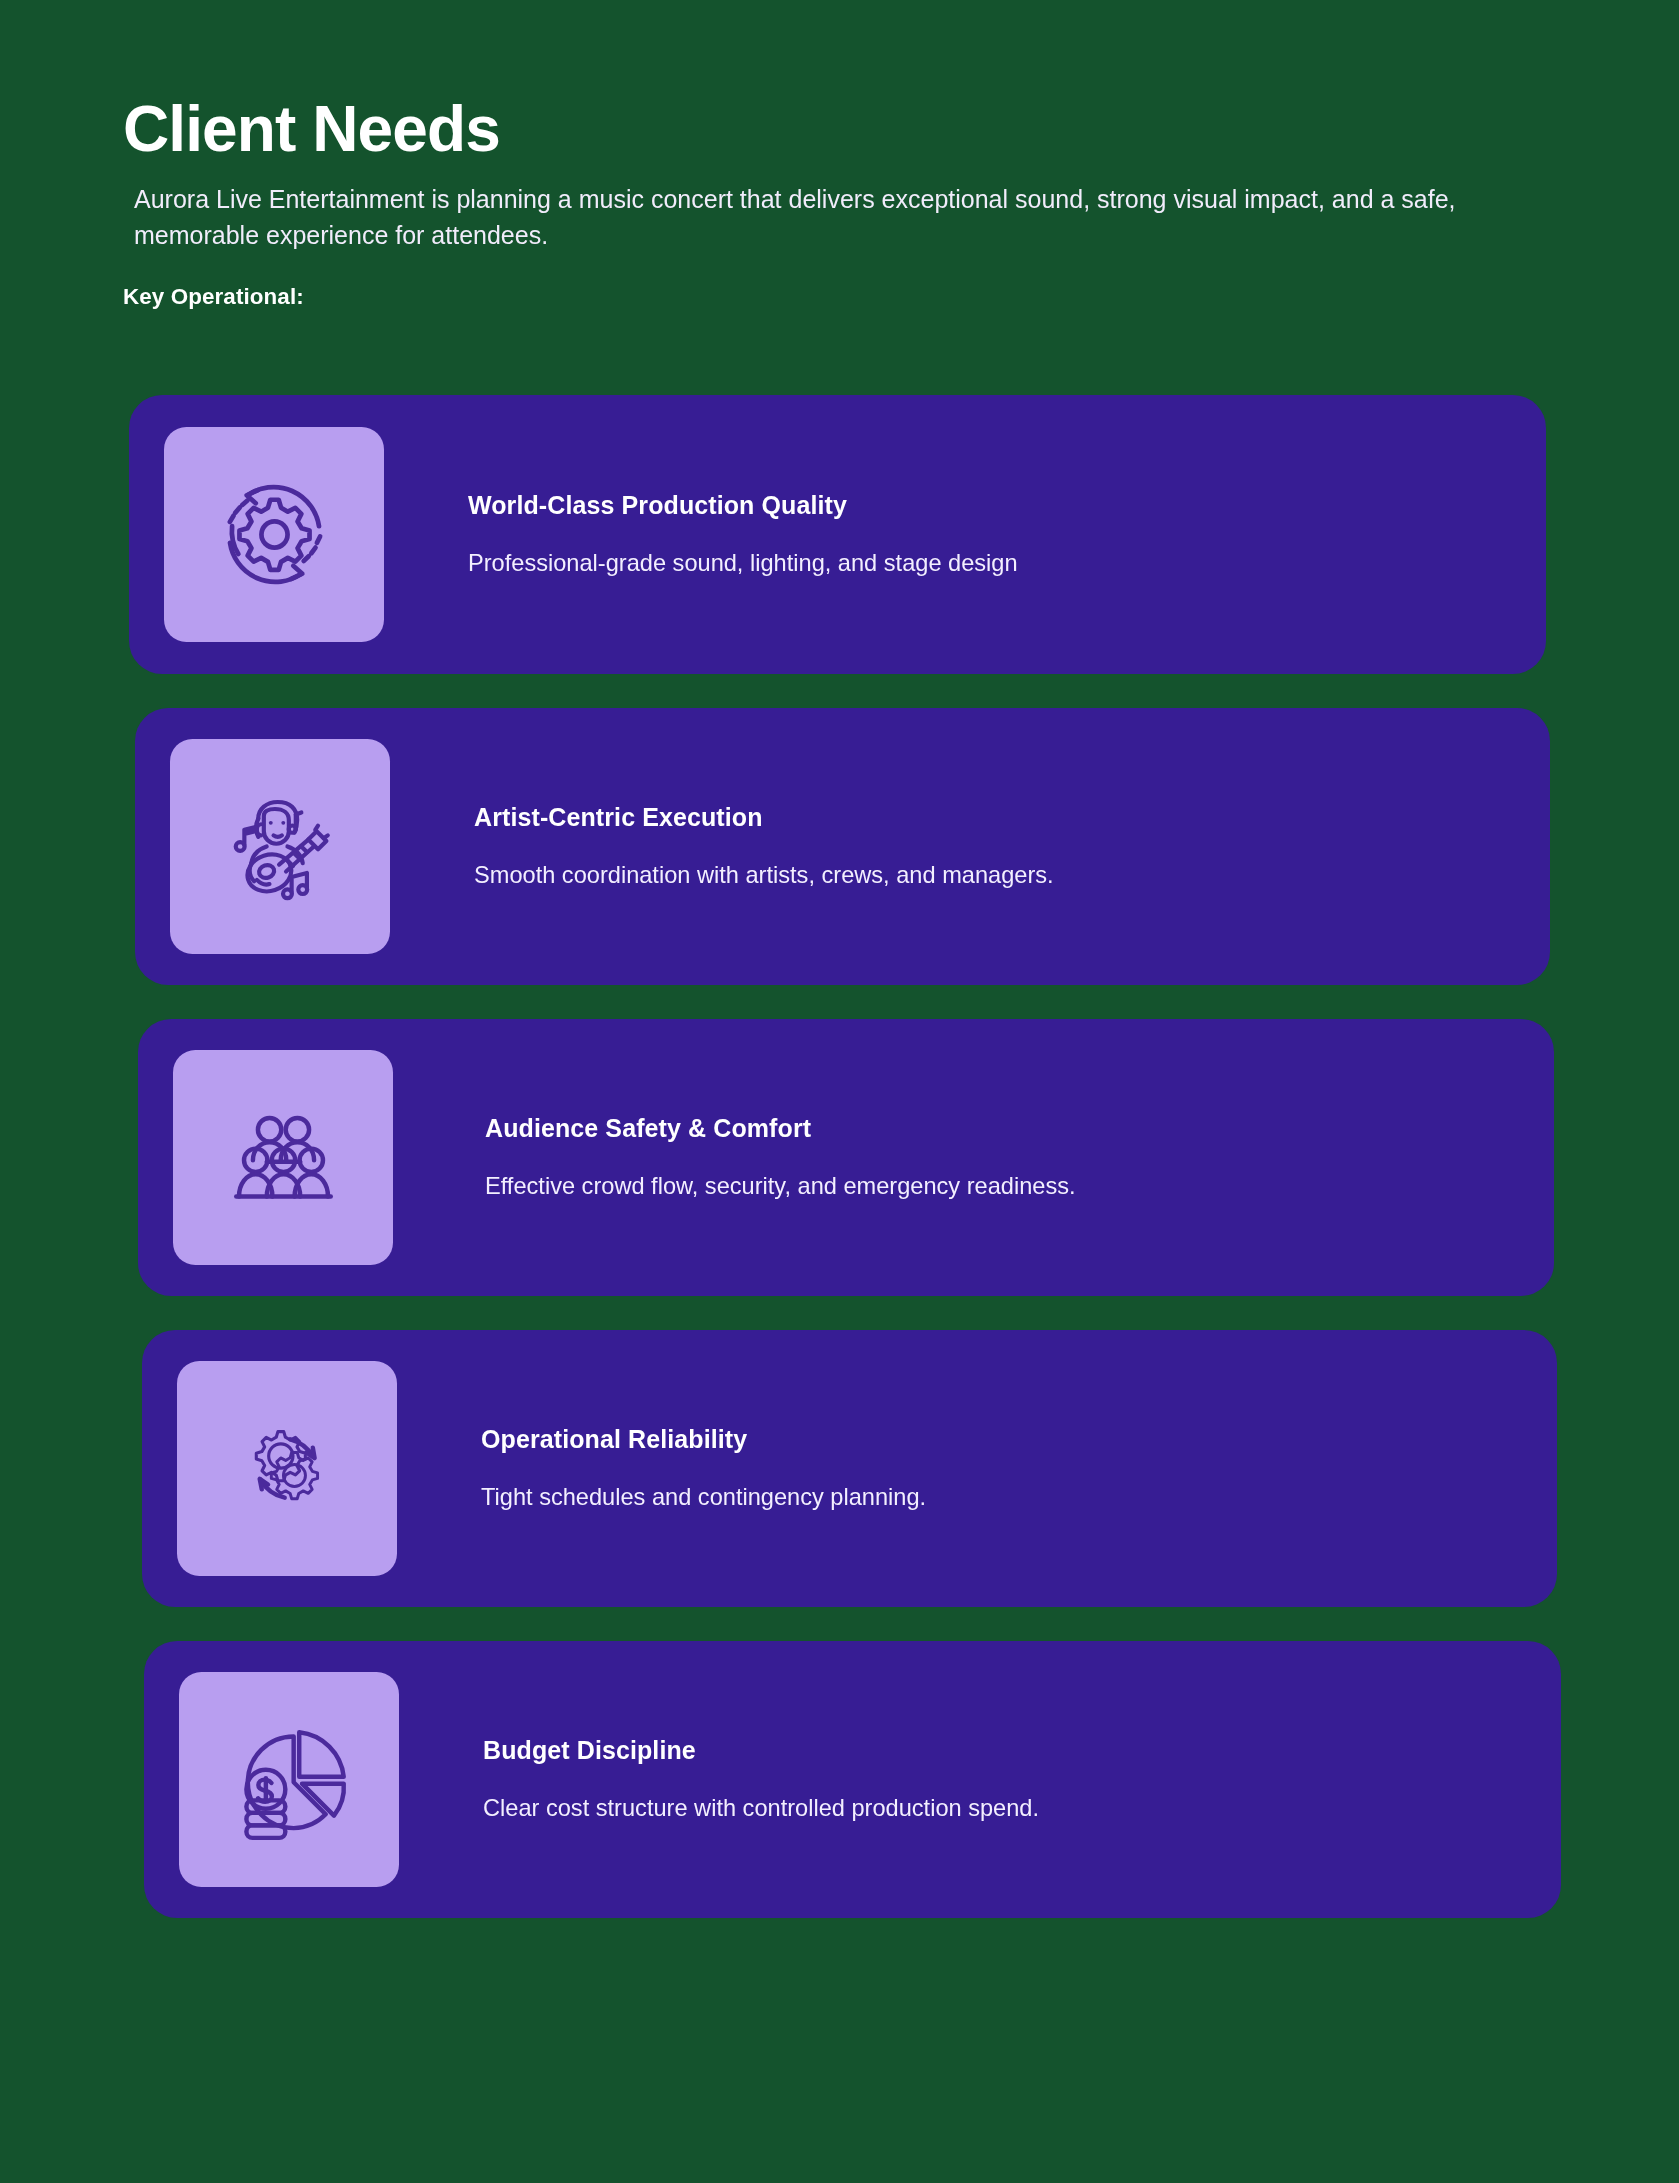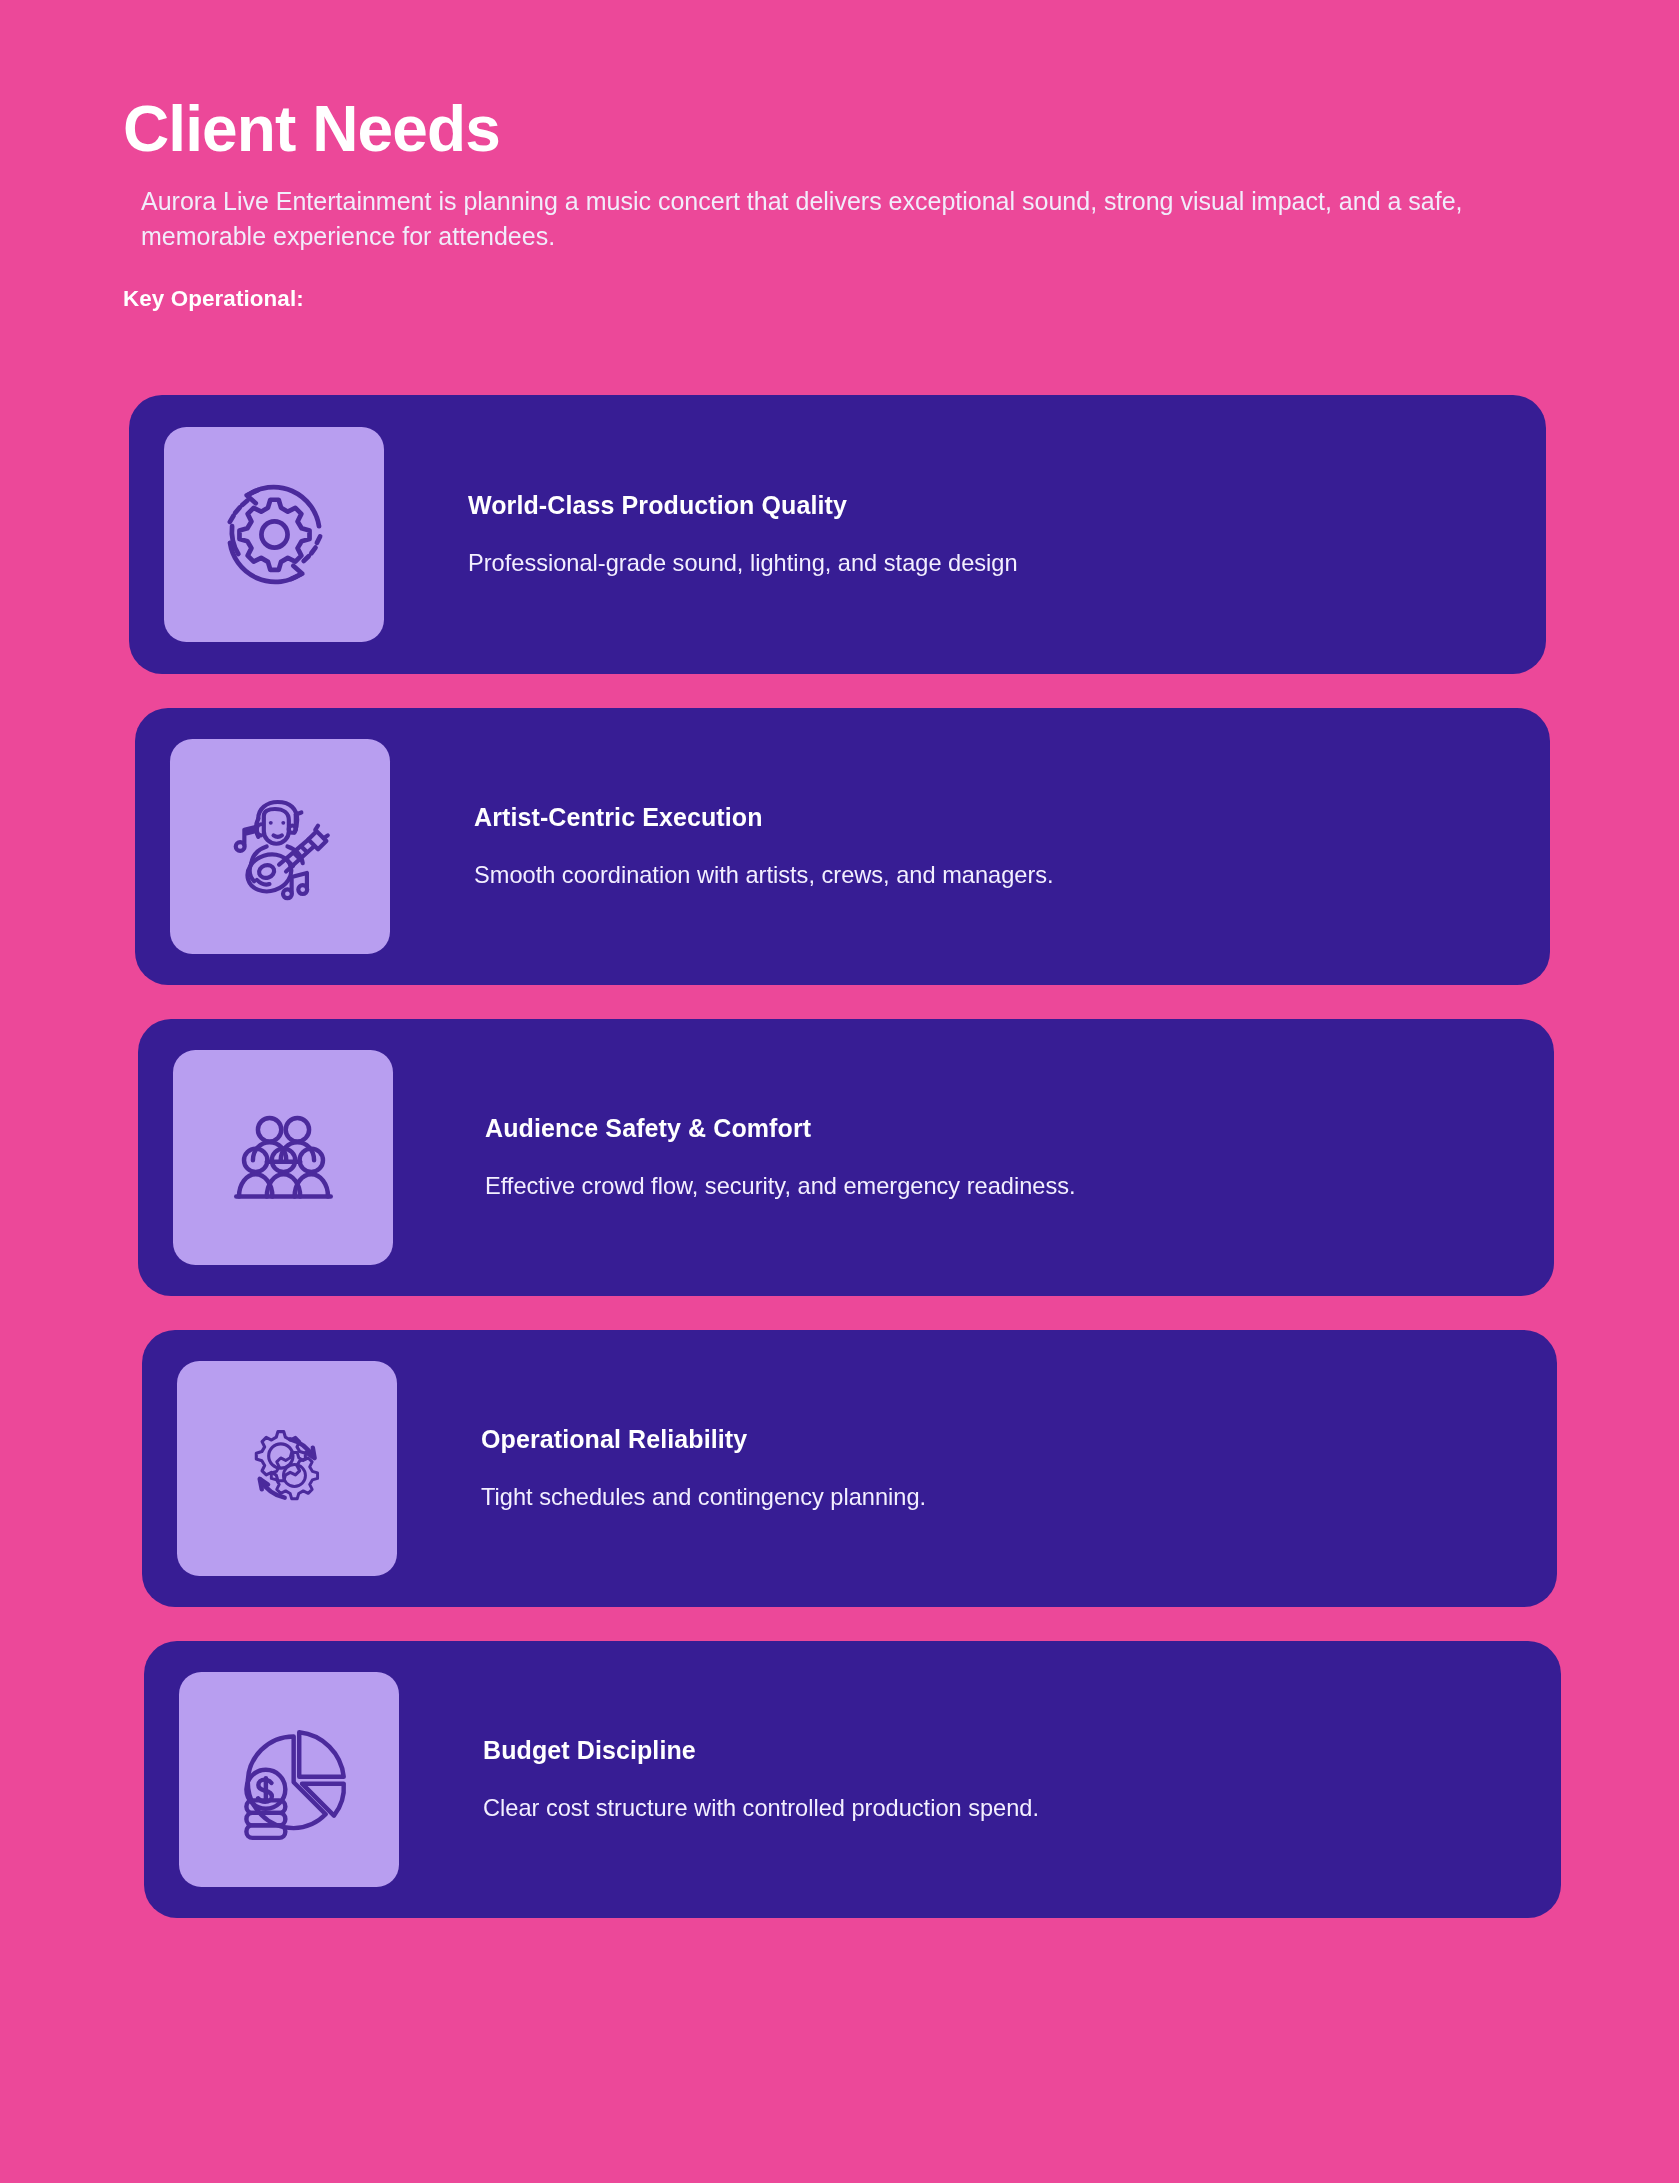--- a/index.html
+++ b/index.html
@@ -10,21 +10,21 @@
     width: 1679px;
     height: 2183px;
     background: #6b4bb5;
     font-family: "Liberation Sans", sans-serif;
     overflow: hidden;
   }
   .page {
     position: relative;
     width: 1679px;
     height: 2183px;
-    background: #ec4899;
+    background: #14532d;
     box-sizing: border-box;
   }
 
   
   .header {
     position: absolute;
     left: 123px;
     top: 94px;
     width: 1428px;
   }
@@ -34,21 +34,21 @@
     color: #ffffff;
     letter-spacing: -0.9px;
     line-height: 1.12;
     margin: 0 0 16.5px 0;
   }
   .page-subtitle {
     font-size: 25px;
     font-weight: 400;
     color: #f1ecfb;
     line-height: 1.42;
-    margin: 18px;
+    margin: 11px;
     max-width: 1410px;
   }
   .key-req-label {
     margin-top: 31px;
     font-size: 22.4px;
     font-weight: 700;
     color: #ffffff;
     letter-spacing: 0.1px;
   }
 

